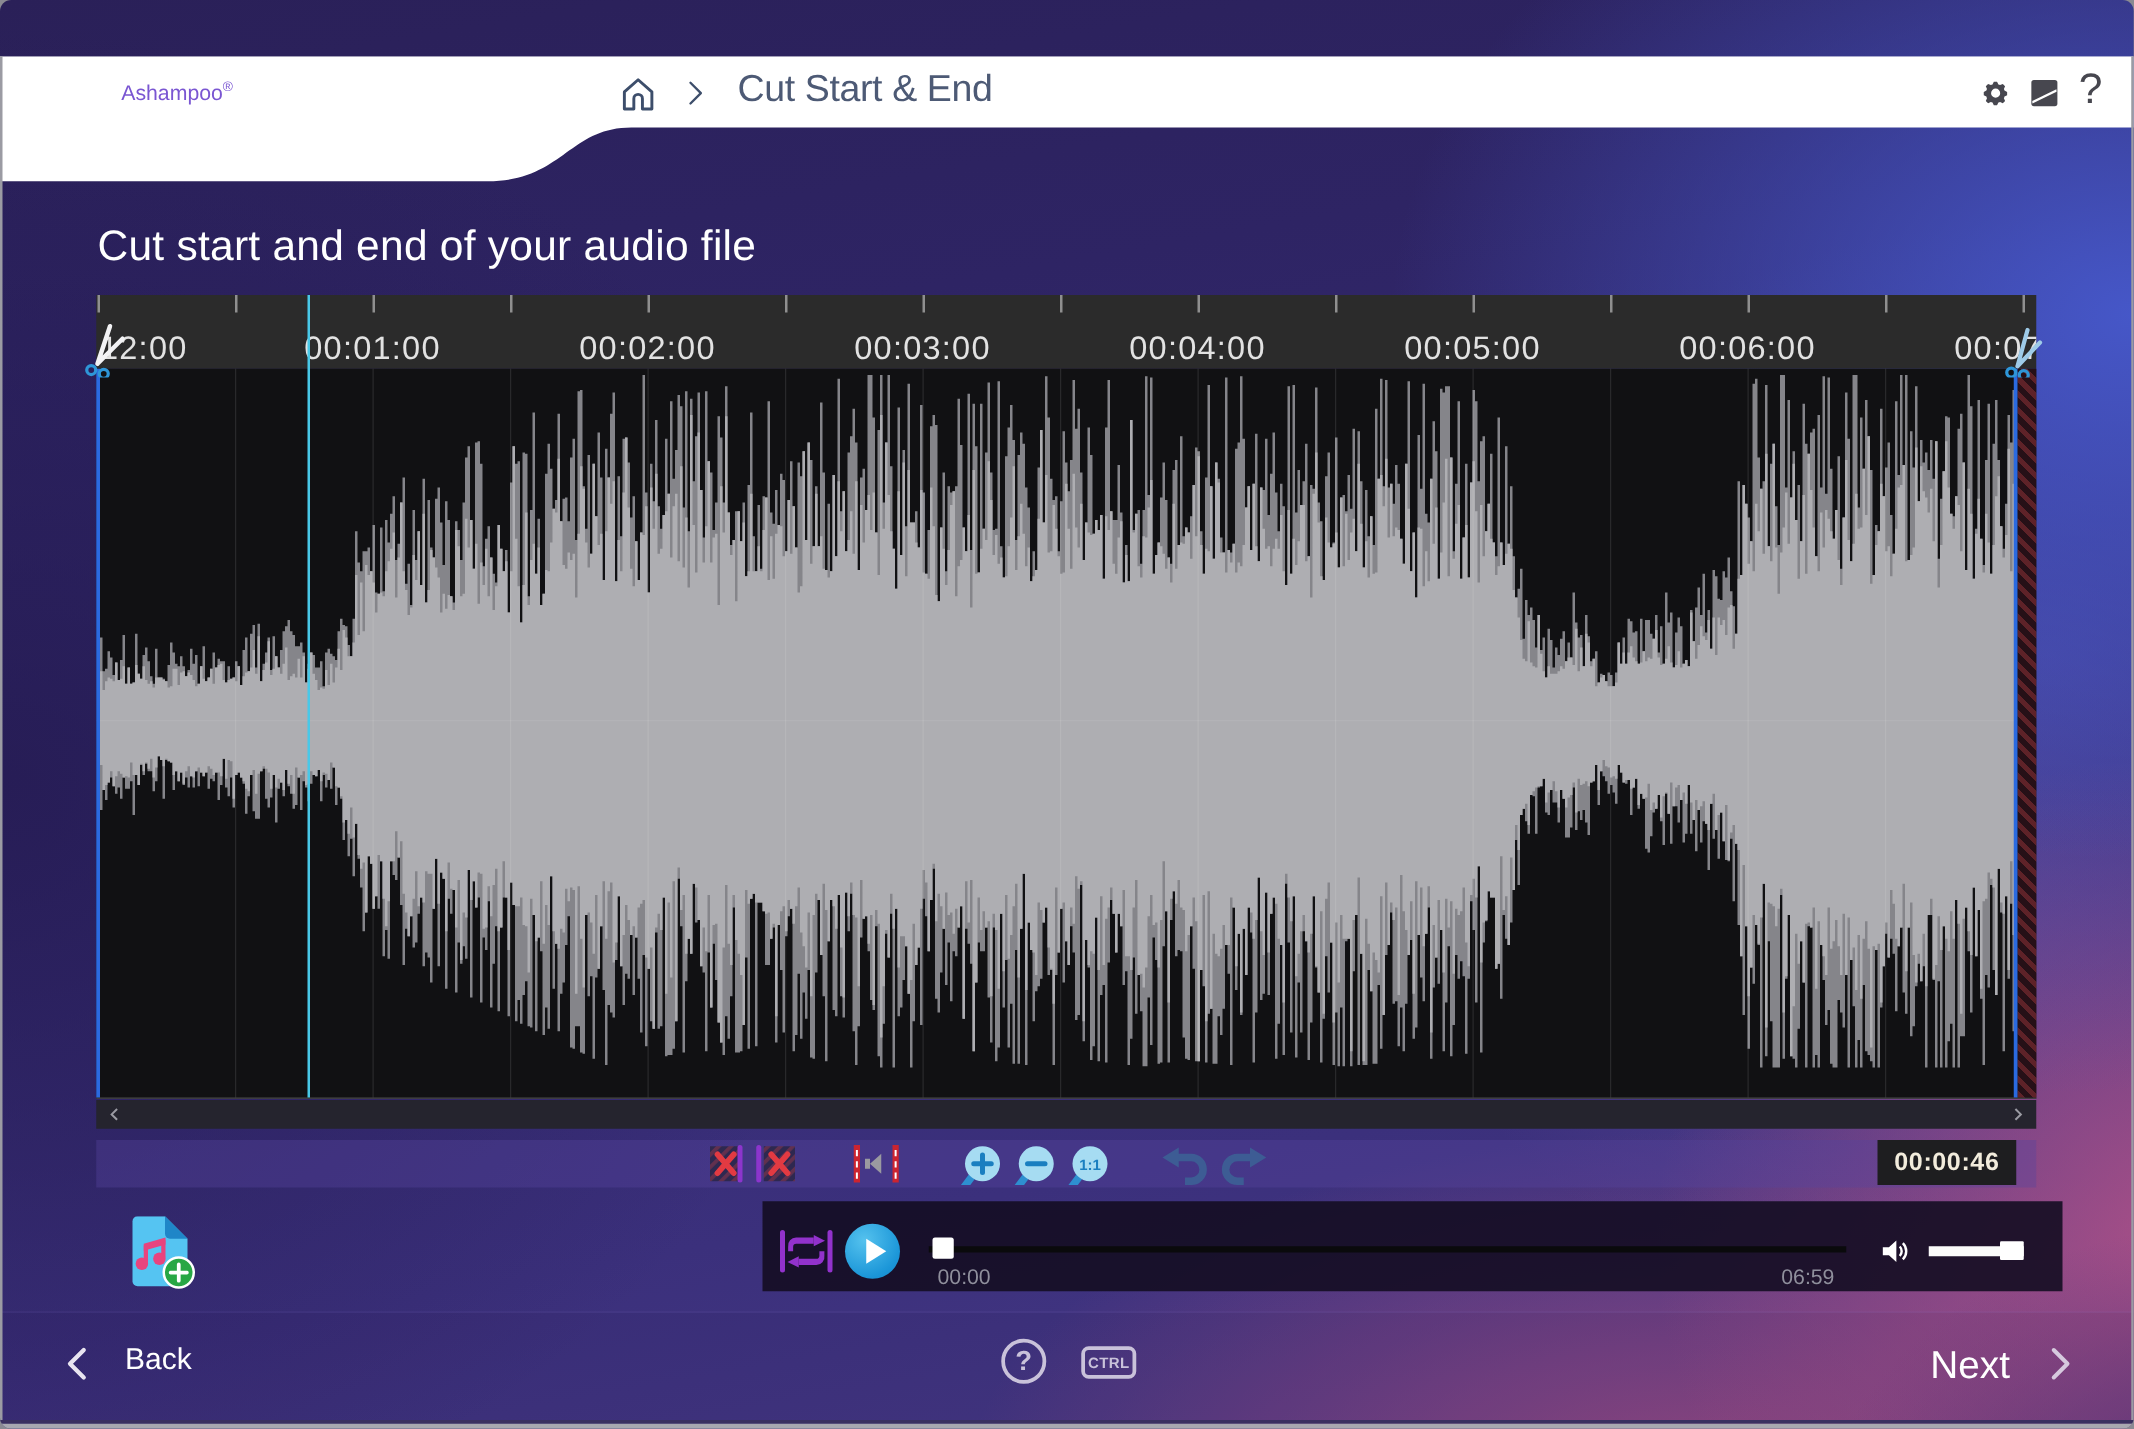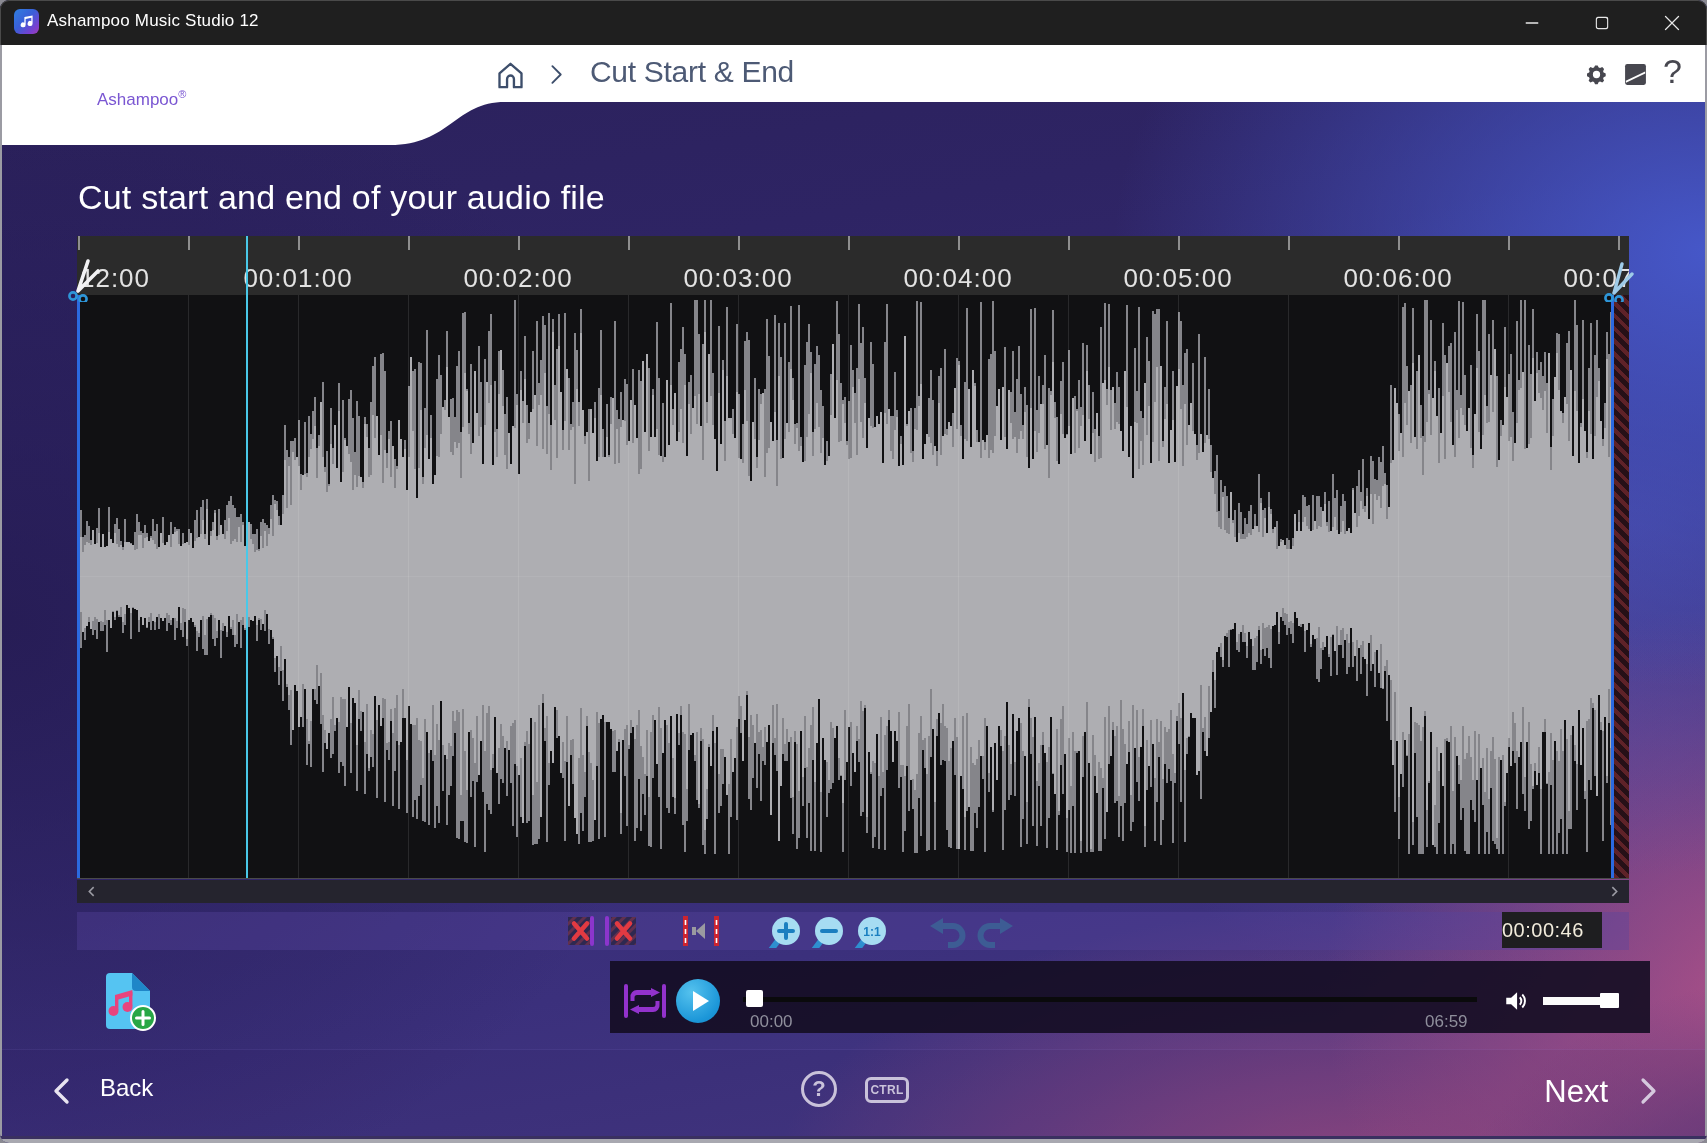--- a/index.html
+++ b/index.html
@@ -22,21 +22,21 @@
 
 .titlebar{position:absolute;left:0;top:0;width:1707px;height:45px;background:#1f1f1f;border-radius:9px 9px 0 0;box-shadow:inset 0 1px 0 #4a4a4a, inset 1px 0 0 #4a4a4a, inset -1px 0 0 #4a4a4a;z-index:50;}
 .appico{position:absolute;left:14px;top:9px;width:25px;height:25px;border-radius:6px;background:linear-gradient(135deg,#2f7fe0 0%,#3a5fd8 45%,#7a3fd0 80%,#a03fb0 100%);}
 .appico svg{position:absolute;left:4px;top:4px;}
 .apptitle{position:absolute;left:47px;top:11px;font-size:17px;color:#fff;letter-spacing:.2px;}
 .wbtn{position:absolute;top:0;width:64px;height:45px;color:#e8e8e8;}
 .wbtn svg{position:absolute;left:50%;top:50%;transform:translate(-50%,-50%);}
 
 .hdr{position:absolute;left:0;top:45px;width:1707px;height:100px;z-index:20;}
 .hdr svg.shape{position:absolute;left:0;top:0;}
-.logoA{position:absolute;left:97px;top:19px;font-size:17px;color:#7a56d2;z-index:21;margin-top:24px;}
+.logoA{position:absolute;left:97px;top:19px;font-size:17px;color:#7a56d2;z-index:21;}
 .logoA sup{font-size:11px;}
 .logoM{position:absolute;left:94px;top:36px;font-size:45px;font-weight:400;letter-spacing:-2px;z-index:21;
  background:linear-gradient(90deg,#8b4fd8 0%,#7153d6 40%,#3e63d6 75%,#2e6fd8 100%);-webkit-background-clip:text;background-clip:text;color:transparent;}
 .logoM b{font-weight:400;font-size:55px;letter-spacing:-1px;}
 
 .heading{position:absolute;left:78px;top:178px;font-size:34px;color:#fff;font-weight:400;letter-spacing:.2px;z-index:5;}
 
 .ruler{position:absolute;left:77px;top:236px;width:1552px;height:59px;background:#2b2b2b;z-index:5;overflow:hidden;}
 .wave{position:absolute;left:77px;top:295px;width:1552px;height:583px;background:#111113;z-index:5;border-bottom:1px solid #4a4a4a;}
 .tick{position:absolute;top:0;width:2px;height:14px;background:#8f8f8f;}
@@ -46,21 +46,21 @@
 .playhead{position:absolute;left:246px;top:236px;width:2px;height:642px;background:#49c8e8;z-index:12;}
 .selL{position:absolute;left:77px;top:295px;width:3px;height:583px;background:#2b6ae0;z-index:11;}
 .selR{position:absolute;left:1611px;top:295px;width:3px;height:583px;background:#2b6ae0;z-index:11;}
 .hatchR{position:absolute;left:1614px;top:295px;width:15px;height:583px;z-index:10;
  background:repeating-linear-gradient(45deg,#5e2228 0 4px,#261017 4px 9px);}
 .scis{position:absolute;z-index:13;}
 
 .hscroll{position:absolute;left:77px;top:880px;width:1552px;height:23px;background:#25242e;z-index:5;color:#9a9aa2;}
 
 .tstrip{position:absolute;left:77px;top:912px;width:1552px;height:38px;background:rgba(88,68,158,.38);z-index:5;}
-.timer{position:absolute;left:1502px;top:912px;width:100px;height:36px;background:#1e1e20;z-index:6;color:#f2ecdc;font-size:20px;line-height:36px;letter-spacing:.5px;}
+.timer{position:absolute;left:1502px;top:912px;width:111px;height:36px;background:#1e1e20;z-index:6;color:#f2ecdc;font-size:20px;line-height:36px;text-align:center;letter-spacing:.5px;font-weight:bold;}
 
 .playbar{position:absolute;left:610px;top:961px;width:1040px;height:72px;background:rgba(20,13,34,.9);z-index:5;}
 .ptrack{position:absolute;left:133px;top:36px;width:734px;height:5px;background:#0a0a0c;}
 .phandle{position:absolute;left:136px;top:29px;width:17px;height:17px;background:#fff;border-radius:2px;}
 .ptime{position:absolute;top:51px;font-size:17px;color:#8f8f9c;}
 .vtrack{position:absolute;left:933px;top:36px;width:76px;height:8px;background:#fbfbfb;}
 .vhandle{position:absolute;left:990px;top:32px;width:19px;height:15px;background:#fff;border-radius:1px;}
 
 .botbar{position:absolute;left:0;top:1050px;width:1707px;height:86px;background:rgba(18,8,40,.05);box-shadow:0 -1px 0 rgba(150,130,220,.10);z-index:6;}
 .back{position:absolute;left:100px;top:1074px;font-size:24px;color:#fff;z-index:7;}
@@ -90,43 +90,20 @@
       <path d="M12 8.2a3.8 3.8 0 1 0 0 7.6 3.8 3.8 0 0 0 0-7.6zm9.6 5.5-2.2 1.1c-.1.5-.3 1-.5 1.4l1 2.3-1.9 1.9-2.3-1c-.4.2-.9.4-1.4.5l-1.1 2.2h-2.7l-1.1-2.2c-.5-.1-1-.3-1.4-.5l-2.3 1-1.9-1.9 1-2.3c-.2-.4-.4-.9-.5-1.4l-2.2-1.1v-2.7l2.2-1.1c.1-.5.3-1 .5-1.4l-1-2.3 1.9-1.9 2.3 1c.4-.2.9-.4 1.4-.5l1.1-2.2h2.7l1.1 2.2c.5.1 1 .3 1.4.5l2.3-1 1.9 1.9-1 2.3c.2.4.4.9.5 1.4l2.2 1.1z" fill-rule="evenodd"></path>
       <circle cx="12" cy="12" r="3.1" fill="#ffffff"></circle>
     </svg>
     <svg style="position:absolute;left:1623px;top:17px" width="25" height="25" viewBox="0 0 24 24">
       <path d="M4 2h16a2 2 0 0 1 2 2v16a2 2 0 0 1-2 2H4a2 2 0 0 1-2-2V4a2 2 0 0 1 2-2z" fill="#47474f"></path>
       <path d="M2.5 17.5 21.5 9.5 21.5 11.5 2.5 19.5z" fill="#ffffff" transform="rotate(-3 12 14)"></path>
     </svg>
     <div style="position:absolute;left:1663px;top:7px;font-size:34px;color:#47474f;">?</div>
   </div>
 
-  <div class="titlebar">
-    <div class="appico">
-        <svg width="17" height="17" viewBox="0 0 24 24" fill="#fff">
-          <path d="M9 3v10.6a3.5 3.5 0 1 0 1.8 3V8.5l8-1.8v5.1a3.5 3.5 0 1 0 1.8 3V3.6L9 5.8z" fill-rule="evenodd"></path>
-        </svg>
-      </div>
-    <div class="apptitle">Ashampoo Music Studio 12</div>
-    <div class="wbtn" style="left:1500px">
-        <svg width="13" height="13" viewBox="0 0 13 13">
-          <path d="M0 6.5 H13" stroke="#e8e8e8" stroke-width="1.3"></path>
-        </svg>
-      </div>
-    <div class="wbtn" style="left:1570px">
-        <svg width="13" height="13" viewBox="0 0 12 12">
-          <rect x="0.7" y="0.7" width="10.6" height="10.6" rx="2" fill="none" stroke="#e8e8e8" stroke-width="1.2"></rect>
-        </svg>
-      </div>
-    <div class="wbtn" style="left:1640px">
-        <svg width="15" height="15" viewBox="0 0 14 14">
-          <path d="M0.5 0.5 L13.5 13.5 M13.5 0.5 L0.5 13.5" stroke="#e8e8e8" stroke-width="1.1"></path>
-        </svg>
-      </div>
-  </div>
   <div class="heading">Cut start and end of your audio file</div>
 
   <div class="ruler">
 <div class="tick" style="left:1px"></div>
       <div class="tick" style="left:111px"></div>
       <div class="tick" style="left:221px"></div>
       <div class="tick" style="left:331px"></div>
       <div class="tick" style="left:441px"></div>
       <div class="tick" style="left:551px"></div>
       <div class="tick" style="left:661px"></div>

